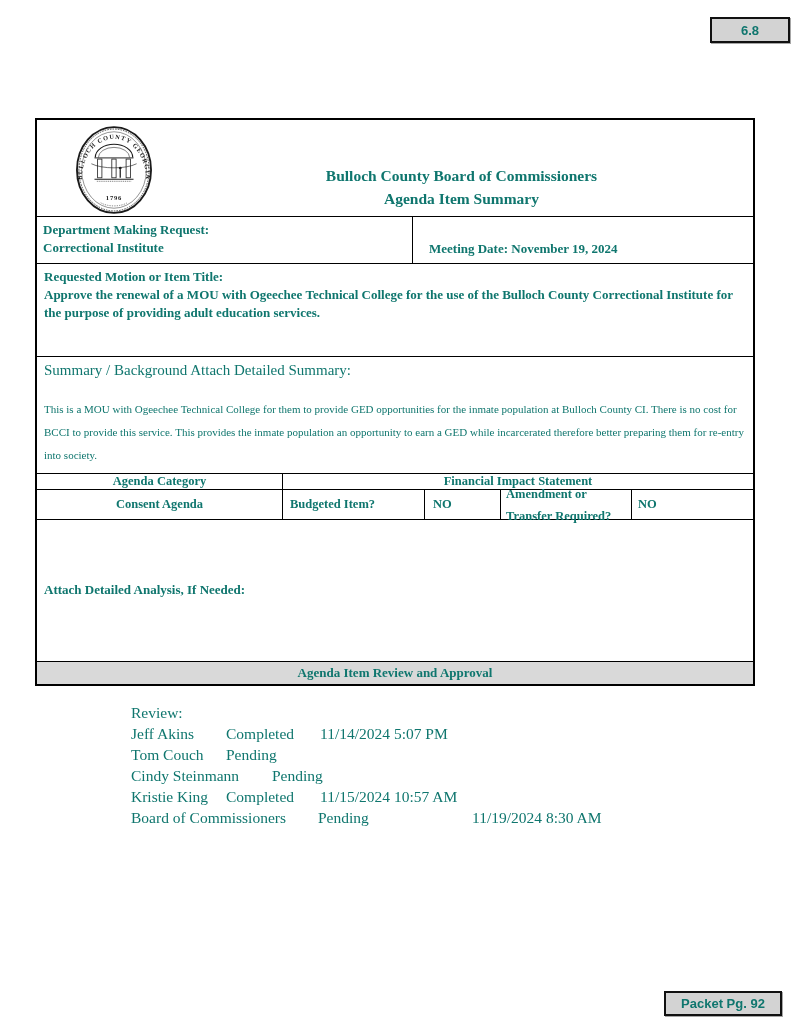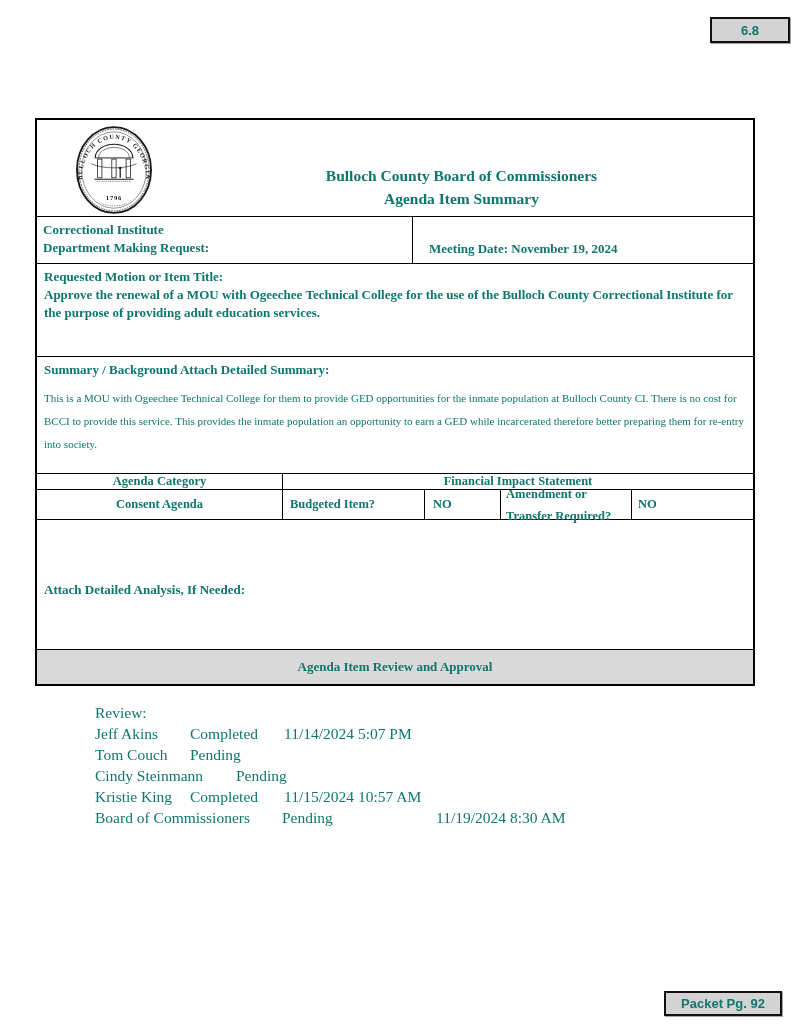--- a/index.html
+++ b/index.html
@@ -40,21 +40,21 @@
   .cell { box-sizing:border-box; }
   .dept-cell { width:376px; border-right:1px solid #000; padding:4px 6px;
                font-weight:bold; font-size:13px; line-height:18px; }
   .date-cell { flex:1; padding:23px 19px 0 16px; font-weight:bold; font-size:13px; line-height:18px; }
 
   
   .motion-row { height:93px; padding:4px 7px; font-weight:bold; font-size:13px; line-height:18px; }
 
   
   .summary-row { height:117px; padding:4px 7px; }
-  .summary-label { font-weight:bold; font-size:13px; line-height:18px; margin-bottom:8px; }
+  .summary-label { font-weight:normal; font-size:15px; line-height:18px; margin-bottom:19px; }
   .summary-body  { font-size:11px; line-height:23px; }
 
   
   .cat-header-row { height:16px; display:flex; font-weight:bold; font-size:12.5px; }
   .cat-header-row .c1 { width:246px; border-right:1px solid #000;
                         display:flex; align-items:center; justify-content:center; }
   .cat-header-row .cspan { flex:1; display:flex; align-items:center; justify-content:center; }
 
   .consent-row { height:30px; display:flex; font-weight:bold; font-size:12.5px; }
   .consent-row .cell { display:flex; align-items:center; }
@@ -62,31 +62,31 @@
   .consent-row .c2 { width:142px; border-right:1px solid #000; padding-left:7px; }
   .consent-row .c3 { width:76px;  border-right:1px solid #000; padding-left:8px; }
   .consent-row .c4 { width:131px; border-right:1px solid #000; padding:0 4px 0 5px; line-height:22px; }
   .consent-row .c5 { flex:1; padding-left:6px; }
 
   
   .analysis-row { flex:1; padding:62px 0 0 7px; font-weight:bold; font-size:13px; }
 
   
   .graybar {
-    height:34px; background:#d9d9d9; font-weight:bold; font-size:13px;
+    height:22px; background:#d9d9d9; font-weight:bold; font-size:13px;
     display:flex; align-items:center; justify-content:center;
   }
 
   
   .review {
     position:absolute; left:95px; top:702px; width:600px;
     font-size:15.5px; line-height:21px;
   }
   .review-line { position:relative; height:21px; }
-  .seg { position:absolute; top:0; white-space:nowrap; }
+  .seg { position:absolute; top:0; white-space:nowrap;margin-left:36px; }
   .seg-n0 { left:0; }
   .seg-s95  { left:95px; }
   .seg-s141 { left:141px; }
   .seg-s187 { left:187px; }
   .seg-d189 { left:189px; }
   .seg-d341 { left:341px; }
 
   .seal-svg text { font-family:"Liberation Serif","DejaVu Serif",serif; fill:#1b1b1b; }
 </style>
 </head>
@@ -133,22 +133,22 @@
         </svg>
       </div>
       <div class="titles">
         <div>Bulloch County Board of Commissioners</div>
         <div>Agenda Item Summary</div>
       </div>
     </div>
 
     <div class="row dept-row">
       <div class="cell dept-cell">
+        <div>Department Making Request:</div>
         <div>Correctional Institute</div>
-        <div>Department Making Request:</div>
       </div>
       <div class="cell date-cell">
         <span>Meeting Date: November 19, 2024</span>
       </div>
     </div>
 
     <div class="row motion-row">
       <div>Requested Motion or Item Title:</div>
       <div>Approve the renewal of a MOU with Ogeechee Technical College for the use of the Bulloch County Correctional Institute for the purpose of providing adult education services.</div>
     </div>

